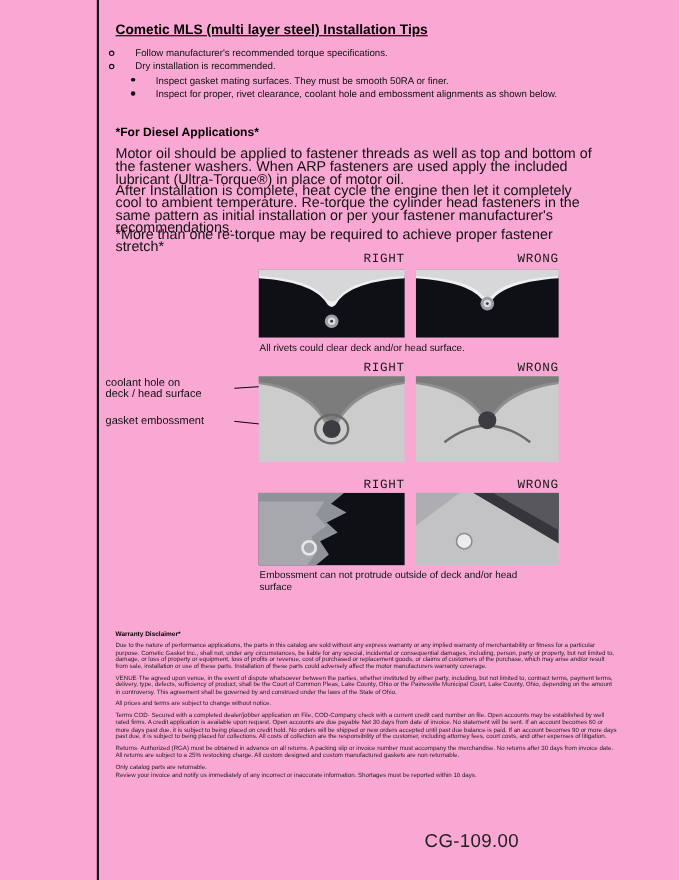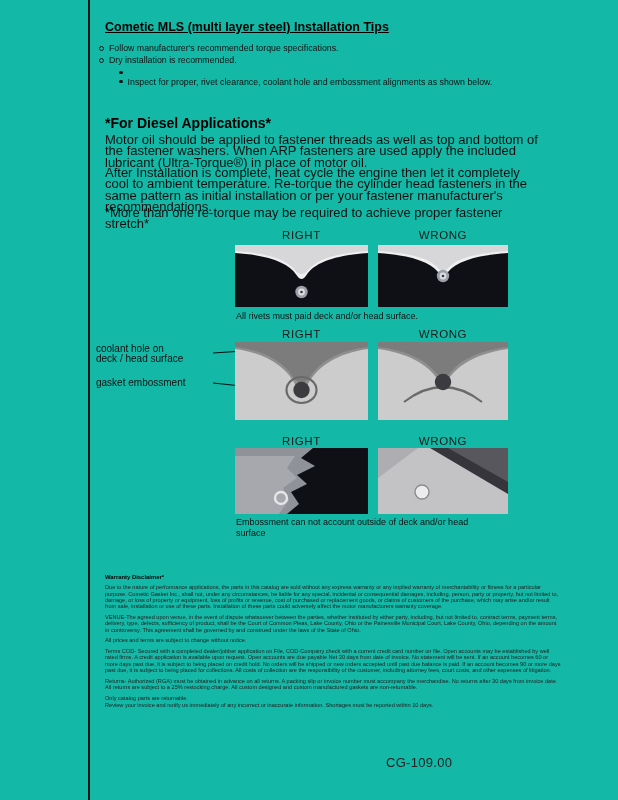--- a/index.html
+++ b/index.html
@@ -1,39 +1,39 @@
 <!DOCTYPE html>
 <html><head>
 <meta charset="utf-8">
 <style>
   html,body { margin:0; padding:0; background:#ffffff; }
   #page {
-    position:relative; width:618px; height:800px; background:#14b8a6;
+    position:relative; width:618px; height:800px; background:#f9a8d4;
     font-family:"Liberation Sans", sans-serif; color:#111; overflow:hidden;
   }
   .spine { position:absolute; left:88px; top:0; width:2px; height:800px; background:#151515; }
 
   .title {
     position:absolute; left:105px; top:20px; margin:0;
     font-size:12.5px; font-weight:bold; text-decoration:underline; color:#000;
   }
 
   .tips { position:absolute; left:99px; top:43px; width:450px; }
-  .tip { display:flex; align-items:flex-start; gap:5px; font-size:8.8px; line-height:10px; margin-bottom:2.4px; color:#111; }
+  .tip { display:flex; align-items:flex-start; gap:19px; font-size:8.8px; line-height:10px; margin-bottom:2.4px; color:#111; }
   .tip.l2 { margin-left:20px; }
   .b1 { flex:0 0 auto; width:3px; height:3px; border:1px solid #111; border-radius:50%; margin-top:3px; }
   .b2 { flex:0 0 auto; width:3.6px; height:3.6px; background:#111; border-radius:50%; margin-top:3px; }
 
-  .diesel { position:absolute; left:105px; top:115px; margin:0; font-size:14px; font-weight:bold; color:#000; }
+  .diesel { position:absolute; left:105px; top:115px; margin:0; font-size:11px; font-weight:bold; color:#000; }
   .para { position:absolute; left:105px; width:442px; margin:0; font-size:13px; line-height:11.3px; color:#111; }
   .p1 { top:134px; }
   .p2 { top:167px; }
   .p3 { top:207px; }
 
-  .dhead { position:absolute; text-align:center; font-size:11.5px; letter-spacing:.6px; color:#1a1a1a; }
+  .dhead { position:absolute; text-align:right; font-size:11.5px; letter-spacing:.6px; color:#1a1a1a;font-family:Liberation Mono, monospace; }
   .c1 { left:235px; width:133px; }
   .c2 { left:378px; width:130px; }
   .hr1 { top:229px; } .hr2 { top:328px; } .hr3 { top:435px; }
 
   .diag { position:absolute; display:block; }
   .i11 { left:235px; top:245px; width:133px; height:62px; }
   .i12 { left:378px; top:245px; width:130px; height:62px; }
   .i21 { left:235px; top:342px; width:133px; height:78px; }
   .i22 { left:378px; top:342px; width:130px; height:78px; }
   .i31 { left:235px; top:448px; width:133px; height:66px; }
@@ -47,41 +47,42 @@
   .lab { position:absolute; left:96px; width:112px; text-align:left; font-size:10px; line-height:9.6px; color:#111; }
   .lab1 { top:344px; }
   .lab2 { top:378px; }
   .leaders { position:absolute; left:212px; top:346px; width:68px; height:48px; pointer-events:none; }
 
   .fine { position:absolute; left:105px; top:574px; width:456px; font-size:5.6px; line-height:6.3px; color:#222; }
   .fine h2 { margin:0 0 4px 0; font-size:5.9px; font-weight:bold; color:#000; }
   .fine p { margin:0 0 4.5px 0; }
   .fine p.tight { margin-bottom:0.5px; }
 
-  .code { position:absolute; left:386px; top:755px; font-size:13px; letter-spacing:.3px; color:#222; }
+  .code { position:absolute; left:386px; top:755px; font-size:17px; letter-spacing:.3px; color:#222; }
 </style>
 </head>
 <body>
 
 <div id="page">
   <div class="spine"></div>
 
   <h1 class="title">Cometic MLS (multi layer steel) Installation Tips</h1>
 
   <div class="tips">
     <div class="tip l1">
         <span class="b1"></span>
         <span>Follow manufacturer's recommended torque specifications.</span>
       </div>
     <div class="tip l1">
         <span class="b1"></span>
         <span>Dry installation is recommended.</span>
       </div>
     <div class="tip l2">
         <span class="b2"></span>
+        <span>Inspect gasket mating surfaces.  They must be smooth 50RA or finer.</span>
       </div>
     <div class="tip l2">
         <span class="b2"></span>
         <span>Inspect for proper, rivet clearance, coolant hole and embossment alignments as shown below.</span>
       </div>
   </div>
 
   <h2 class="diesel">*For Diesel Applications*</h2>
   <p class="para p1">Motor oil should be applied to fastener threads as well as top and bottom of the fastener washers. When ARP fasteners are used apply the included lubricant (Ultra-Torque®) in place of motor oil.</p>
   <p class="para p2">After Installation is complete, heat cycle the engine then let it completely cool to ambient temperature. Re-torque the cylinder head fasteners in the same pattern as initial installation or per your fastener manufacturer's recommendations.</p>
@@ -99,21 +100,21 @@
     <circle cx="66.5" cy="47" r="1.3" fill="#3a3a3a"></circle>
   </svg>
   <svg class="diag i12" viewBox="0 0 130 62">
     <rect width="130" height="62" fill="#0f0f16"></rect>
     <path d="M0,0 H130 V8 C100,10 79,16 70,27 Q65,34 60,27 C51,16 30,10 0,8 Z" fill="#efefef"></path>
     <path d="M0,0 H130 V6 C102,8 82,12 72,21 Q65,30 58,21 C48,12 28,8 0,6 Z" fill="#d7d7da"></path>
     <circle cx="65" cy="31" r="6.2" fill="#9ba0a8"></circle>
     <circle cx="65" cy="31" r="3.4" fill="#dcdcdf"></circle>
     <circle cx="65" cy="31" r="1.3" fill="#3a3a3a"></circle>
   </svg>
-  <div class="caption cap1">All rivets must paid deck and/or head surface.</div>
+  <div class="caption cap1">All rivets could clear deck and/or head surface.</div>
 
   <div class="lab lab1">
     <div>coolant hole on</div>
     <div>deck / head surface</div>
   </div>
   <div class="lab lab2">gasket embossment</div>
   <svg class="leaders" viewBox="0 0 68 48">
     <line x1="1" y1="7" x2="62" y2="3" stroke="#000" stroke-width="0.9"></line>
     <line x1="1" y1="37" x2="48" y2="42" stroke="#000" stroke-width="0.9"></line>
   </svg>
@@ -145,21 +146,21 @@
     <path d="M0,8 H60 L52,20 L62,30 L48,40 L54,52 L44,66 H0 Z" fill="#a6a8ae"></path>
     <circle cx="46" cy="50" r="6" fill="none" stroke="#e6e6e8" stroke-width="2.4"></circle>
   </svg>
   <svg class="diag i32" viewBox="0 0 130 66">
     <rect width="130" height="66" fill="#c3c3c5"></rect>
     <path d="M130,0 H52 L130,46 Z" fill="#35353b"></path>
     <path d="M130,0 H70 L130,34 Z" fill="#57575d"></path>
     <path d="M0,0 H40 L0,30 Z" fill="#aeaeb2"></path>
     <circle cx="44" cy="44" r="7" fill="#ececee" stroke="#8c8c90" stroke-width="1.4"></circle>
   </svg>
-  <div class="caption cap3">Embossment can not account outside of deck and/or head surface</div>
+  <div class="caption cap3">Embossment can not protrude outside of deck and/or head surface</div>
 
   <div class="fine">
     <h2>Warranty Disclaimer*</h2>
     <p>Due to the nature of performance applications, the parts in this catalog are sold without any express warranty or any implied warranty of merchantability or fitness for a particular purpose.  Cometic Gasket Inc., shall not, under any circumstances, be liable for any special, incidental or consequential damages, including, person, party or property, but not limited to, damage, or loss of property or equipment, loss of profits or revenue, cost of purchased or replacement goods, or claims of customers of the purchase, which may arise and/or result from sale, installation or use of these parts.  Installation of these parts could adversely affect the motor manufacturers warranty coverage.</p>
     <p>VENUE-The agreed upon venue, in the event of dispute whatsoever between the parties, whether instituted by either party, including, but not limited to, contract terms, payment terms, delivery, type, defects, sufficiency of product, shall be the Court of Common Pleas, Lake County, Ohio or the Painesville Municipal Court, Lake County, Ohio, depending on the amount in controversy. This agreement shall be governed by and construed under the laws of the State of Ohio.</p>
     <p>All prices and terms are subject to change without notice.</p>
     <p>Terms COD- Secured with a completed dealer/jobber application on File, COD-Company check with a current credit card number on file.  Open accounts may be established by well rated firms.  A credit application is available upon request.  Open accounts are due payable Net 30 days from date of invoice.  No statement will be sent.  If an account becomes 60 or more days past due, it is subject to being placed on credit hold.  No orders will be shipped or new orders accepted until past due balance is paid.  If an account becomes 90 or more days past due, it is subject to being placed for collections.  All costs of collection are the responsibility of the customer, including attorney fees, court costs, and other expenses of litigation.</p>
     <p>Returns- Authorized (RGA) must be obtained in advance on all returns.  A packing slip or invoice number must accompany the merchandise.  No returns after 30 days from invoice date.  All returns are subject to a 25% restocking charge.  All custom designed and custom manufactured gaskets are non-returnable.</p>
     <p class="tight">Only catalog parts are returnable.</p>
     <p>Review your invoice and notify us immediately of any incorrect or inaccurate information.  Shortages must be reported within 10 days.</p>

